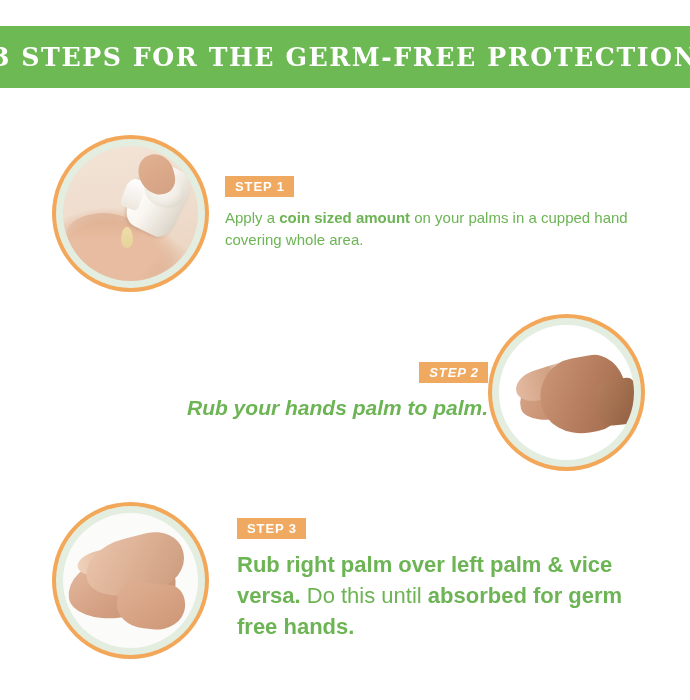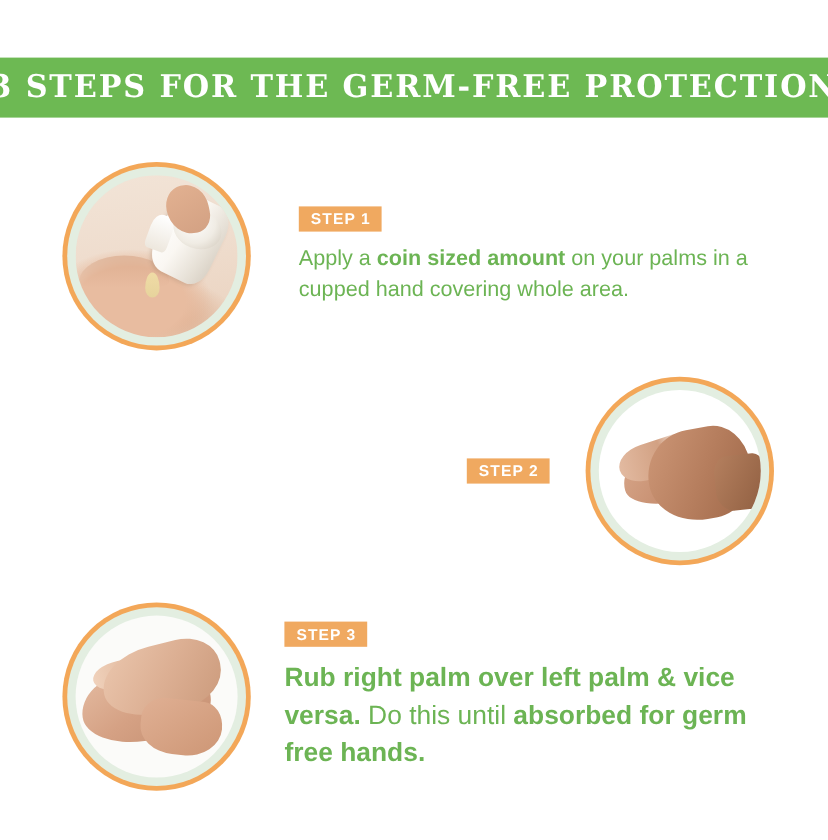--- a/index.html
+++ b/index.html
@@ -13,23 +13,23 @@
     position: relative;
     overflow: hidden;
     font-family: "Liberation Sans", sans-serif;
     -webkit-font-smoothing: antialiased;
   }
 
   
   .header-banner {
     position: absolute;
     left: 0;
-    top: 48px;
+    top: 26px;
     width: 690px;
-    height: 50px;
+    height: 62px;
     background: #6DB953;
     display: flex;
     align-items: center;
     justify-content: center;
   }
   .header-title {
     color: #ffffff;
     font-family: "DejaVu Serif", serif;
     font-weight: bold;
     font-size: 26px;
@@ -215,30 +215,30 @@
     background: #F0A960;
     color: #ffffff;
     font-size: 13px;
     font-weight: bold;
     letter-spacing: 0.9px;
     padding: 4px 9px 4px 10px;
     line-height: 1;
   }
   .body-text {
     color: #6CB454;
-    font-size: 18px;
+    font-size: 15px;
     line-height: 1.42;
     margin-top: 10px;
   }
   .body-text b { font-weight: bold; }
 
   
-  #row-1 .step-text { margin-left: 40px; padding-right: 32px; }
-  
-  #row-2 .step-text { text-align: right; padding-right: 30px; padding-left: 40px; }
+  #row-1 .step-text { margin-left: 16px; padding-right: 32px; }
+  
+  #row-2 .step-text { text-align: right; padding-left: 40px; font-style: italic; }
   #row-2 .body-text { font-size: 21px; font-weight: bold; }
   
   #row-3 .step-text { margin-left: 28px; padding-right: 56px; }
   #row-3 .body-text { font-size: 22px; }
 
   #row-1 .circle-figure { margin-left: 52px; }
   #row-3 .circle-figure { margin-left: 52px; }
   #row-2 .circle-figure { margin-right: 45px; }
 </style>
 </head>
@@ -263,20 +263,21 @@
   </div>
   <div class="step-text">
     <span class="badge">STEP 1</span>
     <div class="body-text"><span>Apply a </span><b>coin sized amount</b><span> on your palms in a cupped hand covering whole area.</span></div>
   </div>
 </div>
 
 <div class="step-row" id="row-2">
   <div class="step-text">
     <span class="badge">STEP 2</span>
+    <div class="body-text"><b>Rub your hands palm to palm.</b></div>
   </div>
   <div class="circle-figure">
     <div class="circle-ring-inner">
       <div class="circle-photo photo-2">
         <div class="p2-hand-back"></div>
         <div class="p2-fingers"></div>
         <div class="p2-hand-front"></div>
         <div class="p2-wrist"></div>
       </div>
     </div>

